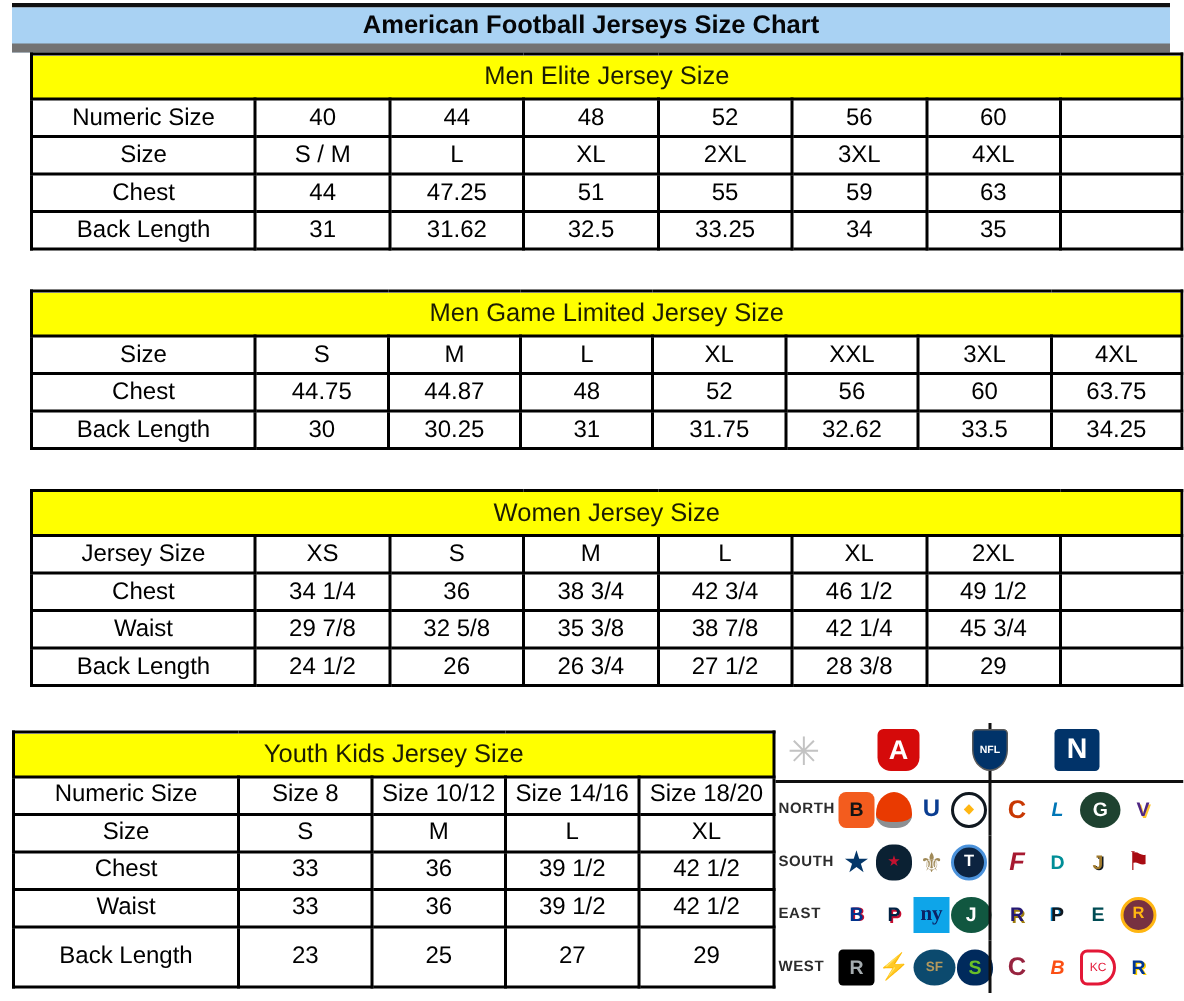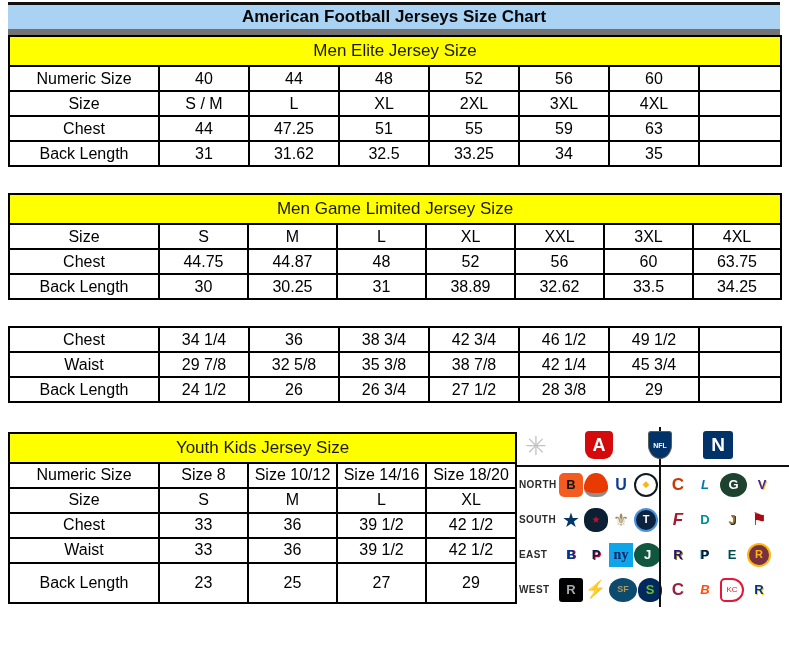--- a/index.html
+++ b/index.html
@@ -13,21 +13,21 @@
   .topline { margin:2px 0 0 8px; width:772px; height:3px; background:#101010; }
 
   .title-bar {
     margin-left:8px; width:772px; height:30px; background:#a9d2f3;
     border-bottom:6px solid #737373;
     display:flex; align-items:center; justify-content:center;
     font-weight:bold; font-size:17px; color:#050608;
     box-sizing:border-box;
   }
 
-  table.size { border-collapse:collapse; margin-left:8px; table-layout:fixed; }
+  table.size { border-collapse:collapse; margin-left:20px; table-layout:fixed; }
   table.size td {
     border:2px solid #000; text-align:center; vertical-align:middle;
     font-size:16px; height:23px; padding:0 1px;
     white-space:nowrap; overflow:hidden;
   }
   table.size td.yellow {
     background:#ffff00; height:28px; font-size:17px; color:#1c1c04;
   }
   .mt { margin-top:26px; }
   td.sm { font-size:13px; }
@@ -181,40 +181,53 @@
       <td>52</td>
       <td>56</td>
       <td>60</td>
       <td>63.75</td>
     </tr>
     <tr>
       <td>Back Length</td>
       <td>30</td>
       <td>30.25</td>
       <td>31</td>
-      <td>38.89</td>
+      <td>31.75</td>
       <td>32.62</td>
       <td>33.5</td>
       <td>34.25</td>
     </tr>
   </tbody>
     </table>
 
   <table class="size mt">
     <colgroup>
         <col class="c-label">
         <col class="c-90">
         <col class="c-90">
         <col class="c-90">
         <col class="c-90">
         <col class="c-90">
         <col class="c-90">
         <col class="c-82">
       </colgroup>
     <tbody>
+        <tr>
+          <td class="yellow" colspan="8">Women Jersey Size</td>
+        </tr>
+    <tr>
+      <td>Jersey Size</td>
+      <td>XS</td>
+      <td>S</td>
+      <td>M</td>
+      <td>L</td>
+      <td>XL</td>
+      <td>2XL</td>
+      <td></td>
+    </tr>
     <tr>
       <td>Chest</td>
       <td>34 1/4</td>
       <td>36</td>
       <td>38 3/4</td>
       <td>42 3/4</td>
       <td>46 1/2</td>
       <td>49 1/2</td>
       <td></td>
     </tr>

